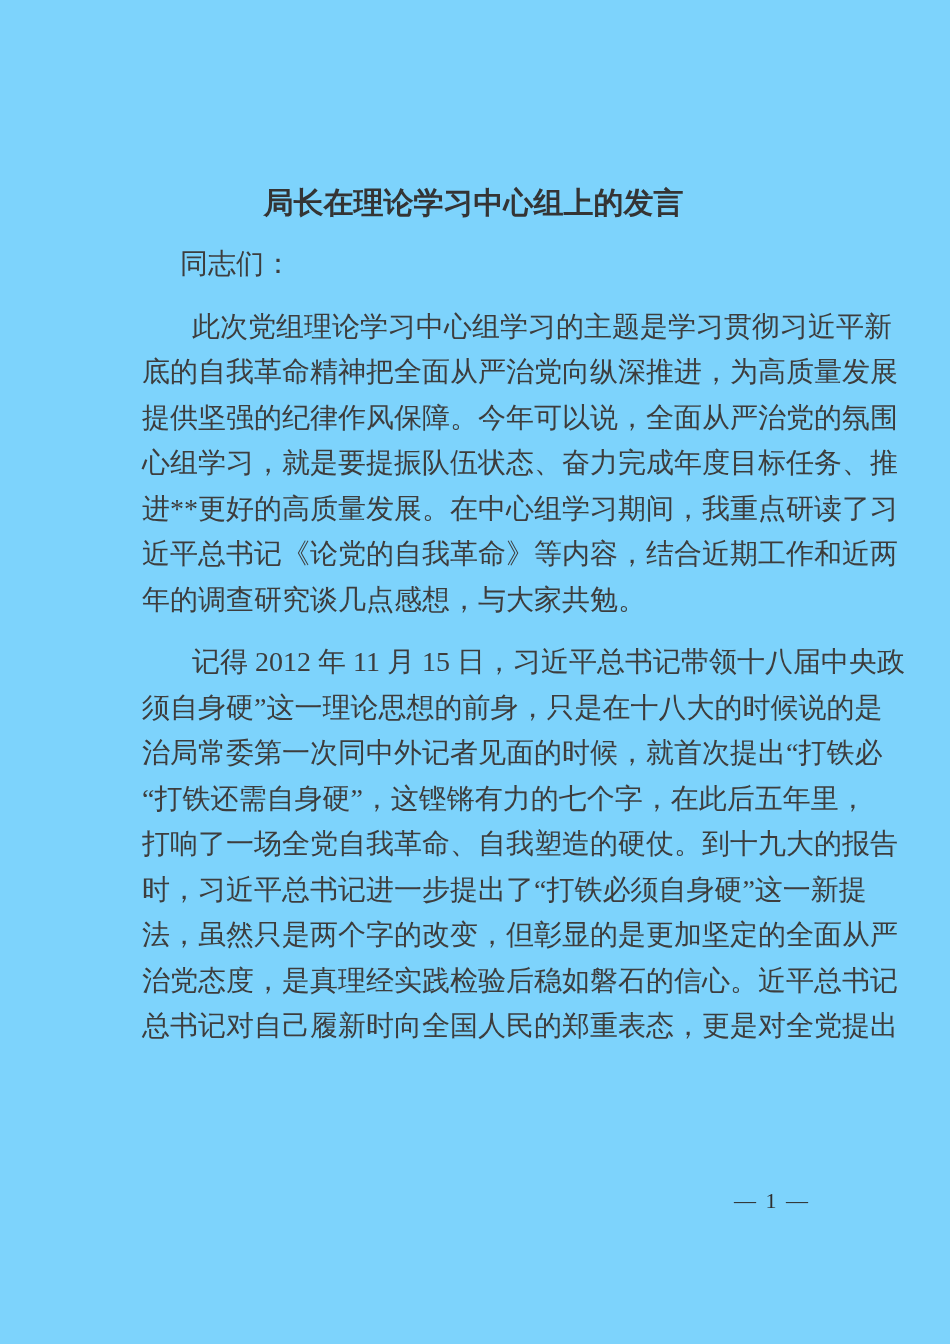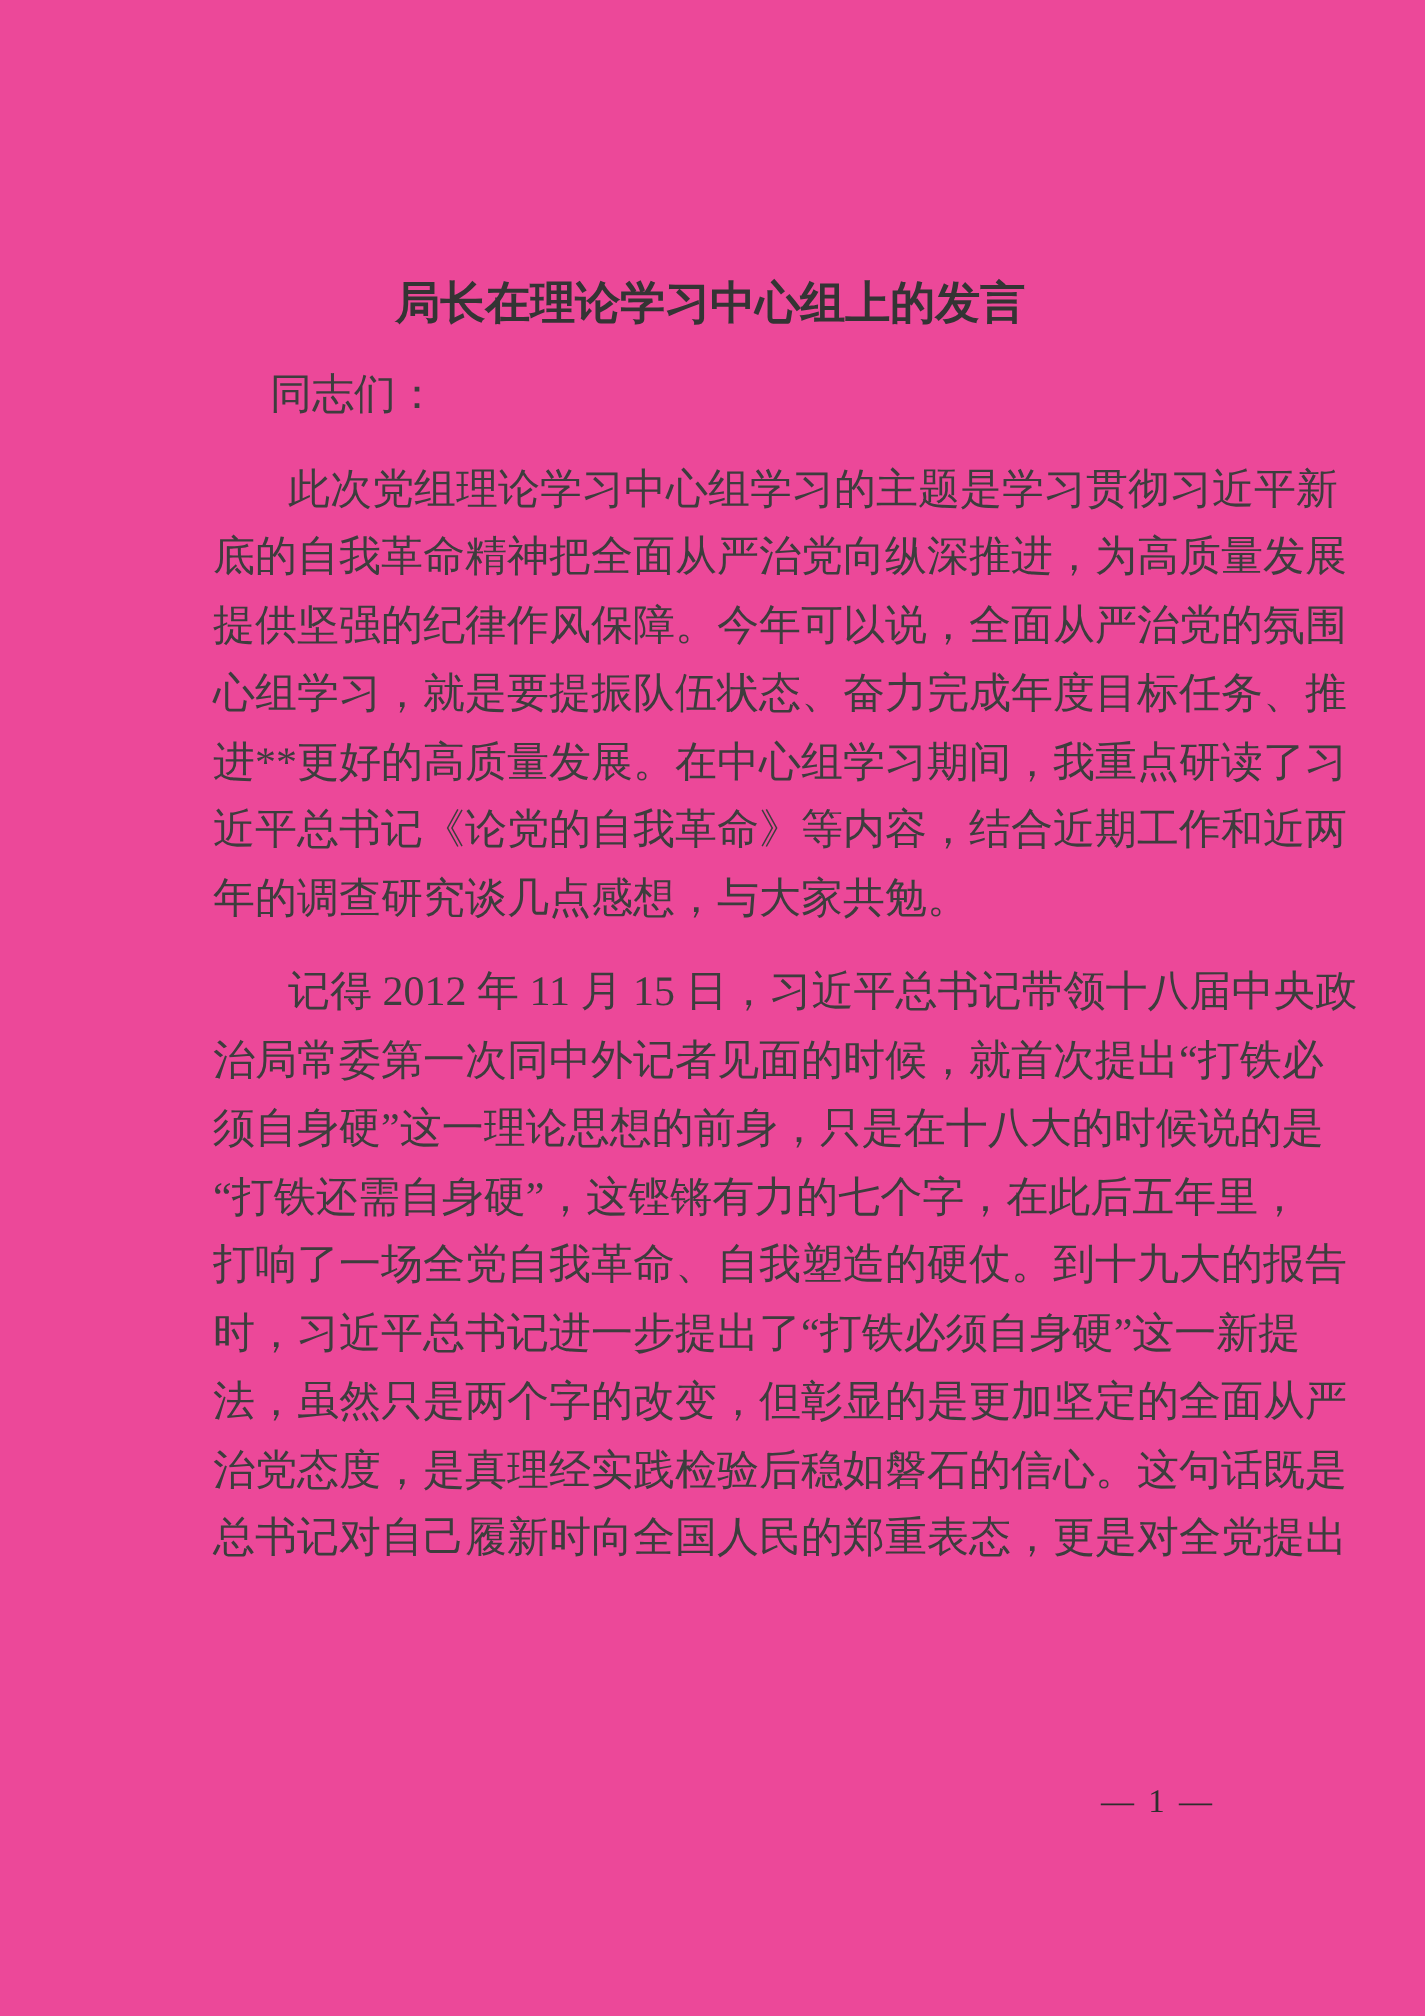--- a/index.html
+++ b/index.html
@@ -4,21 +4,21 @@
 <style>
   html, body {
     margin: 0;
     padding: 0;
     background: #ffffff;
   }
   .page {
     position: relative;
     width: 950px;
     height: 1344px;
-    background: #ec4899;
+    background: #7dd3fc;
     overflow: hidden;
     font-family: "Liberation Serif", "DejaVu Serif", serif;
     color: #3d3d3d;
   }
   .content {
     position: absolute;
     left: 125px;
     top: 180px;
     width: 697px;
   }
@@ -81,26 +81,26 @@
       <div class="text-line">底的自我革命精神把全面从严治党向纵深推进，为高质量发展</div>
       <div class="text-line">提供坚强的纪律作风保障。今年可以说，全面从严治党的氛围</div>
       <div class="text-line">心组学习，就是要提振队伍状态、奋力完成年度目标任务、推</div>
       <div class="text-line">进**更好的高质量发展。在中心组学习期间，我重点研读了习</div>
       <div class="text-line">近平总书记《论党的自我革命》等内容，结合近期工作和近两</div>
       <div class="text-line unjustified">年的调查研究谈几点感想，与大家共勉。</div>
     </div>
 
     <div class="para">
       <div class="text-line first">记得 2012 年 11 月 15 日，习近平总书记带领十八届中央政</div>
+      <div class="text-line">须自身硬”这一理论思想的前身，只是在十八大的时候说的是</div>
       <div class="text-line">治局常委第一次同中外记者见面的时候，就首次提出“打铁必</div>
-      <div class="text-line">须自身硬”这一理论思想的前身，只是在十八大的时候说的是</div>
       <div class="text-line">“打铁还需自身硬”，这铿锵有力的七个字，在此后五年里，</div>
       <div class="text-line">打响了一场全党自我革命、自我塑造的硬仗。到十九大的报告</div>
       <div class="text-line">时，习近平总书记进一步提出了“打铁必须自身硬”这一新提</div>
       <div class="text-line">法，虽然只是两个字的改变，但彰显的是更加坚定的全面从严</div>
-      <div class="text-line">治党态度，是真理经实践检验后稳如磐石的信心。这句话既是</div>
+      <div class="text-line">治党态度，是真理经实践检验后稳如磐石的信心。近平总书记</div>
       <div class="text-line">总书记对自己履新时向全国人民的郑重表态，更是对全党提出</div>
     </div>
 
   </div>
 
   <div class="page-number">— 1 —</div>
 </div>
 
 </body></html>

